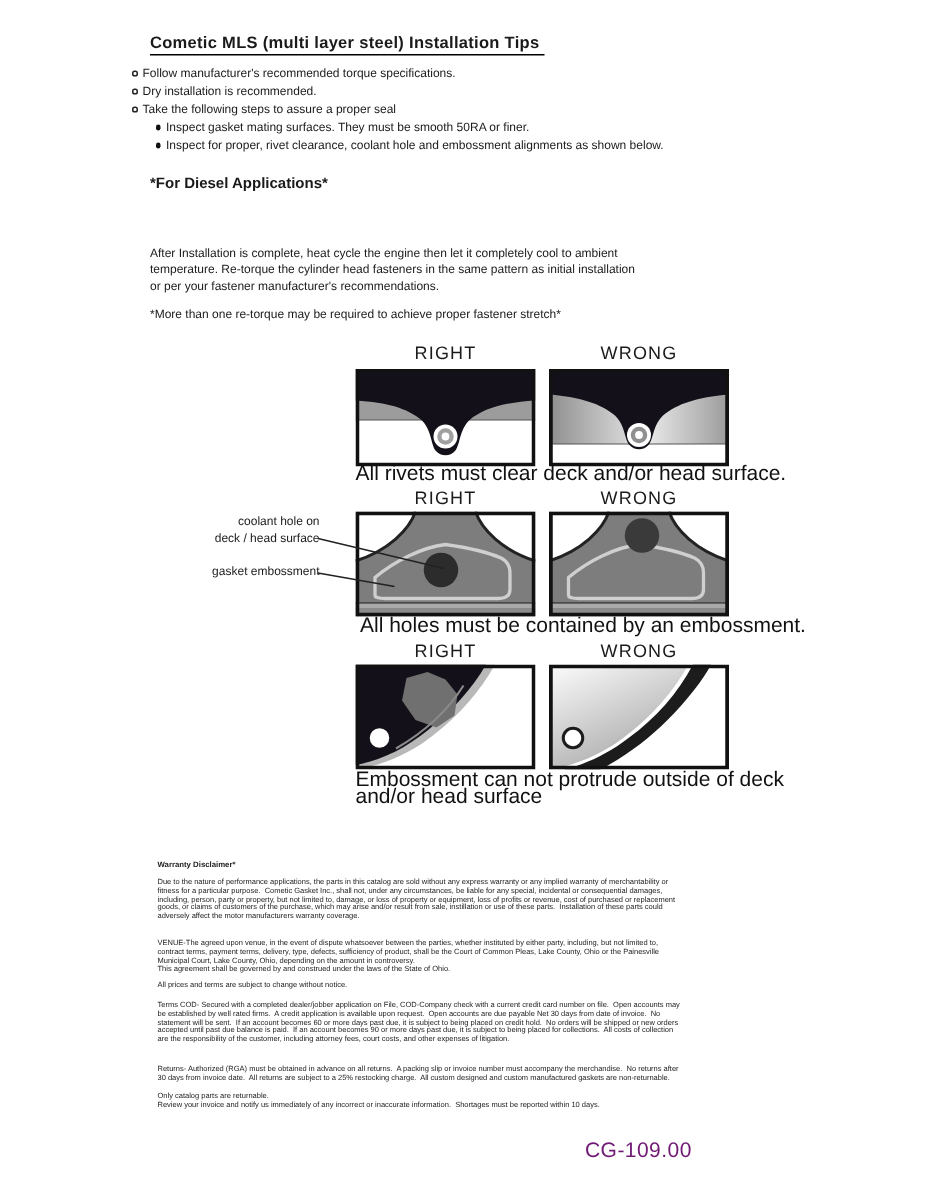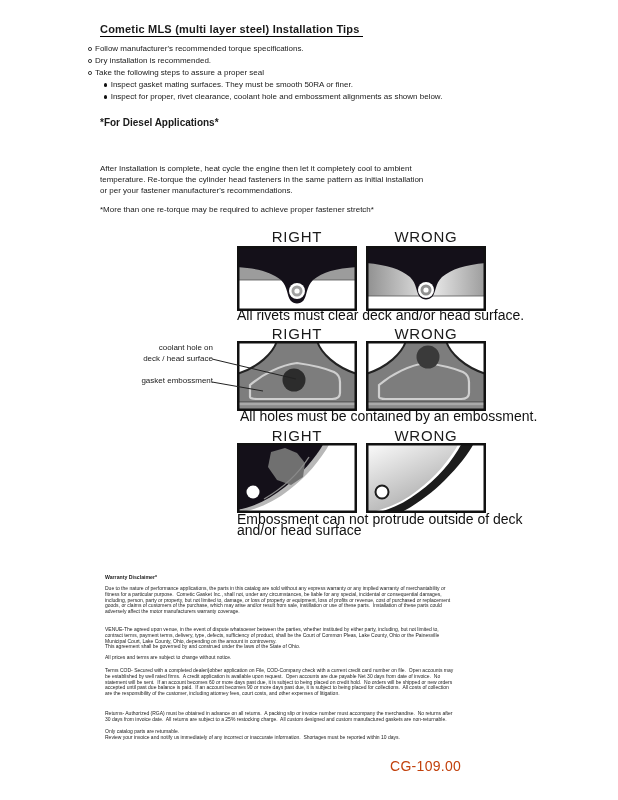--- a/index.html
+++ b/index.html
@@ -18,34 +18,34 @@
   .s-dot { width:3.2px; height:3.2px; background:#111; border-radius:50%;
            margin-right:3.5px; flex:0 0 auto; }
 
   .h-diesel { position:absolute; left:100px; top:117px; font-size:10px; font-weight:bold; }
   .para { position:absolute; left:100px; width:445px; font-size:8px; line-height:11px;
           white-space:pre-wrap; }
   .p1 { top:133px; }
   .p2 { top:163px; }
   .note { top:204px; }
 
-  .rw { position:absolute; width:120px; text-align:center; font-size:15px;
+  .rw { position:absolute; width:120px; text-align:center; font-size:12px;
         letter-spacing:0.8px; color:#1a1a1a; }
   .panel { position:absolute; width:120px; }
   .cap { position:absolute; font-size:14px; line-height:11px; color:#111; white-space:pre-wrap; }
 
   .callout { position:absolute; width:95px; text-align:right; font-size:8px;
              line-height:11px; white-space:pre-wrap; }
   .leader { position:absolute; left:120px; top:342px; pointer-events:none; }
 
   .fine { position:absolute; left:105px; width:432px; font-size:5px; line-height:5.8px;
           color:#222; white-space:pre-wrap; }
   .fine-h { font-weight:bold; font-size:5.2px; }
 
-  .code { position:absolute; left:390px; top:758px; font-size:14px; color:#c2410c;
+  .code { position:absolute; left:390px; top:758px; font-size:14px; color:#701a75;
           letter-spacing:0.3px; }
 </style>
 </head>
 <body>
 
 <div class="page">
 
   <div class="title">Cometic MLS (multi layer steel) Installation Tips</div>
 
   <div class="tips">

